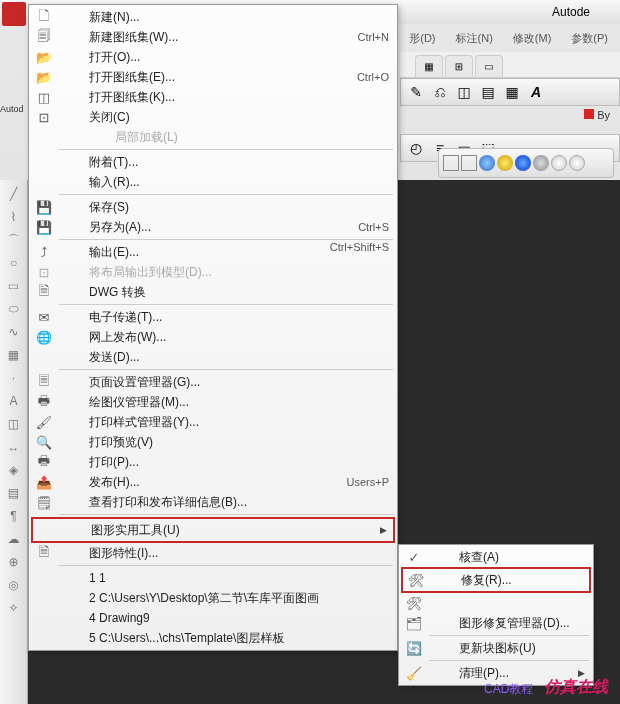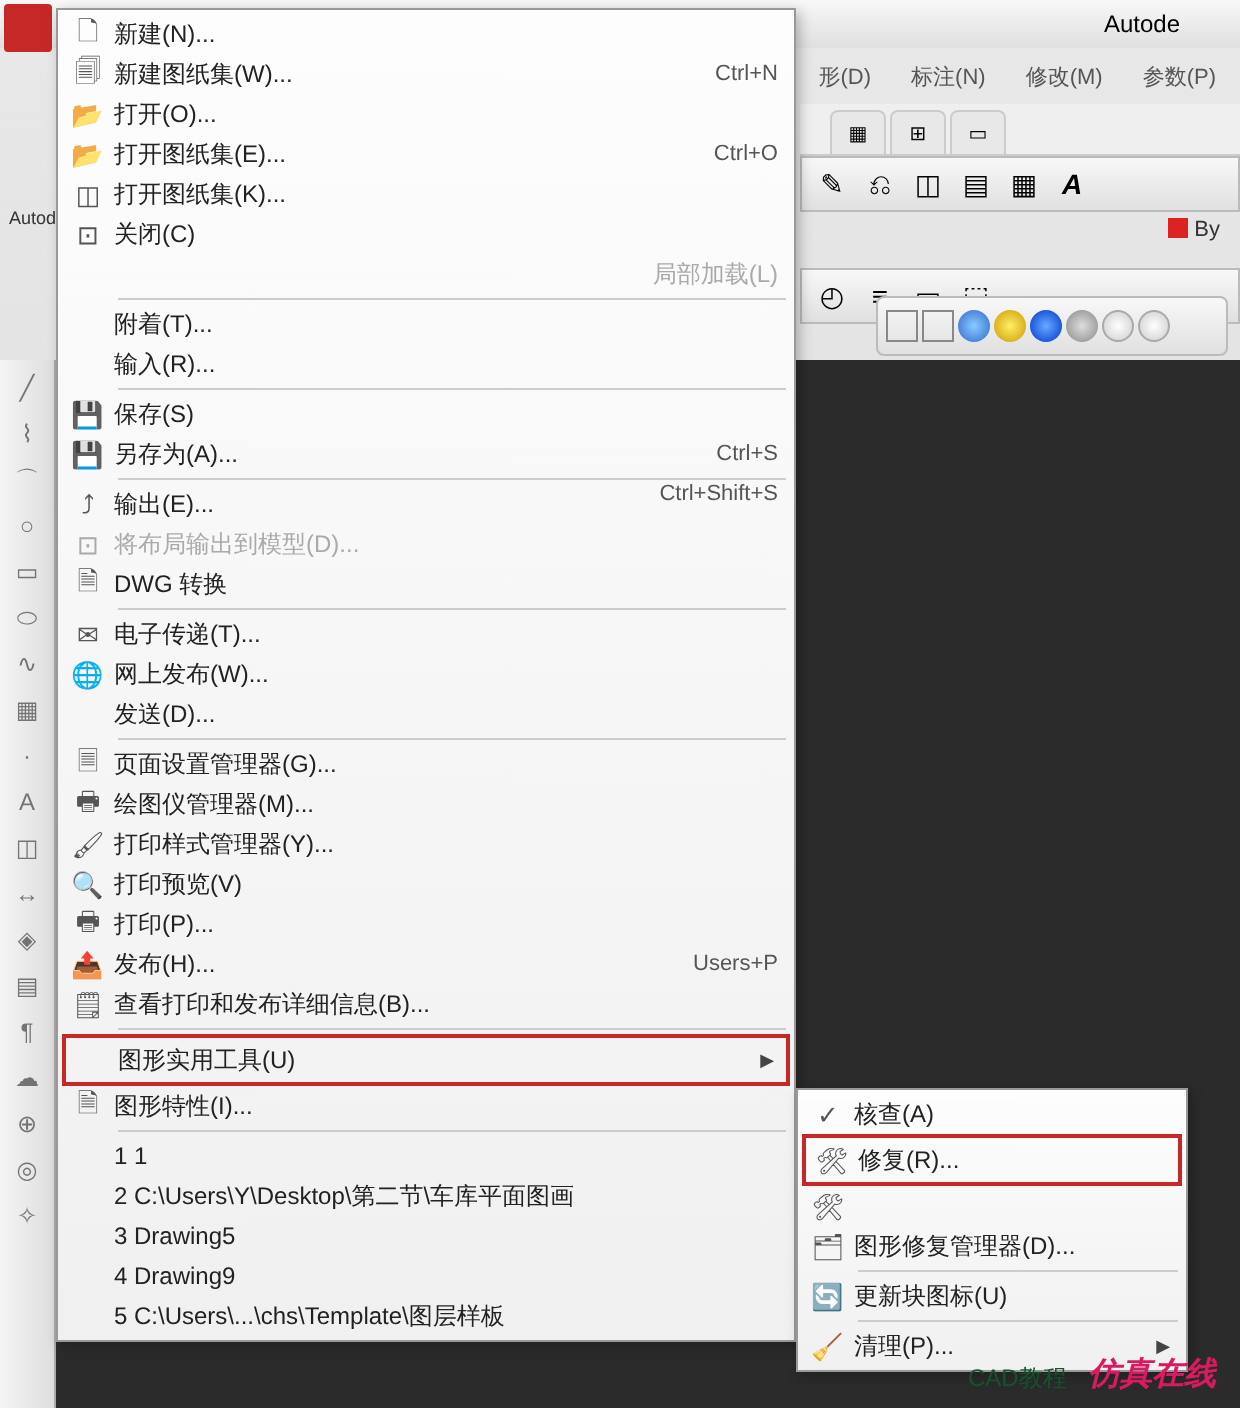--- a/index.html
+++ b/index.html
@@ -116,21 +116,20 @@
   font-size: 12px;
   display: flex; align-items:center; justify-content:center;
   opacity: 0.5;
 }
 .autod-label {
   position: absolute;
   top: 104px; left: 0;
   width: 28px;
   font-size: 9px;
   color: #333;
-  text-align: right;
 }
 
 
 .main-menu {
   position: absolute;
   top: 4px; left: 28px;
   width: 370px;
   background: linear-gradient(#fdfdfd, #f0f0f0);
   border: 1px solid #999;
   box-shadow: 2px 2px 6px rgba(0,0,0,0.25);
@@ -147,29 +146,30 @@
 .menu-item .iconslot {
   width: 26px;
   text-align: center;
   font-size: 13px;
   color: #555;
 }
 .menu-item .lbl {
   flex: 1;
   color: #222;
   white-space: nowrap;
+  margin-left: 32px;
 }
 .menu-item .shortcut {
   color: #555;
   font-size: 11px;
   margin-top: 40px;
 }
 .menu-item.disabled .lbl,
 .menu-item.disabled .iconslot { color: #aaa; }
-.menu-item.indent .lbl { padding-left: 26px; text-align: right; }
+.menu-item.indent .lbl { padding-left: 26px; }
 .sep { height: 1px; background: #ccc; margin: 2px 2px 2px 28px; }
 .menu-item.has-sub::after {
   content: "▶";
   font-size: 9px;
   color: #444;
   position: absolute;
   right: 6px;
 }
 .highlight-red {
   border: 2px solid #c62828;
@@ -202,21 +202,21 @@
   bottom: 6px; right: 12px;
   font-size: 16px;
   color: #d81b60;
   font-weight: bold;
   font-style: italic;
 }
 .cad-label {
   position: absolute;
   bottom: 6px; left: 484px;
   font-size: 12px;
-  color: #14532d;
+  color: #8b5cf6;
 }
 .bylayer {
   position: absolute;
   top: 109px; right: 10px;
   font-size: 11px;
   color: #333;
   display: flex;
   gap: 3px;
 }
 .bylayer .sq { width:10px;height:10px;background:#d22;display:inline-block; }
@@ -454,24 +454,20 @@
   <div class="menu-item">
     <span class="iconslot"></span>
     <span class="lbl">1 1</span>
   </div>
   <div class="menu-item">
     <span class="iconslot"></span>
     <span class="lbl">2 C:\Users\Y\Desktop\第二节\车库平面图画</span>
   </div>
   <div class="menu-item">
     <span class="iconslot"></span>
-    <span class="lbl">3 Drawing5</span>
-  </div>
-  <div class="menu-item">
-    <span class="iconslot"></span>
     <span class="lbl">4 Drawing9</span>
   </div>
   <div class="menu-item">
     <span class="iconslot"></span>
     <span class="lbl">5 C:\Users\...\chs\Template\图层样板</span>
   </div>
 </div>
 
 <div class="sub-menu">
   <div class="menu-item">

